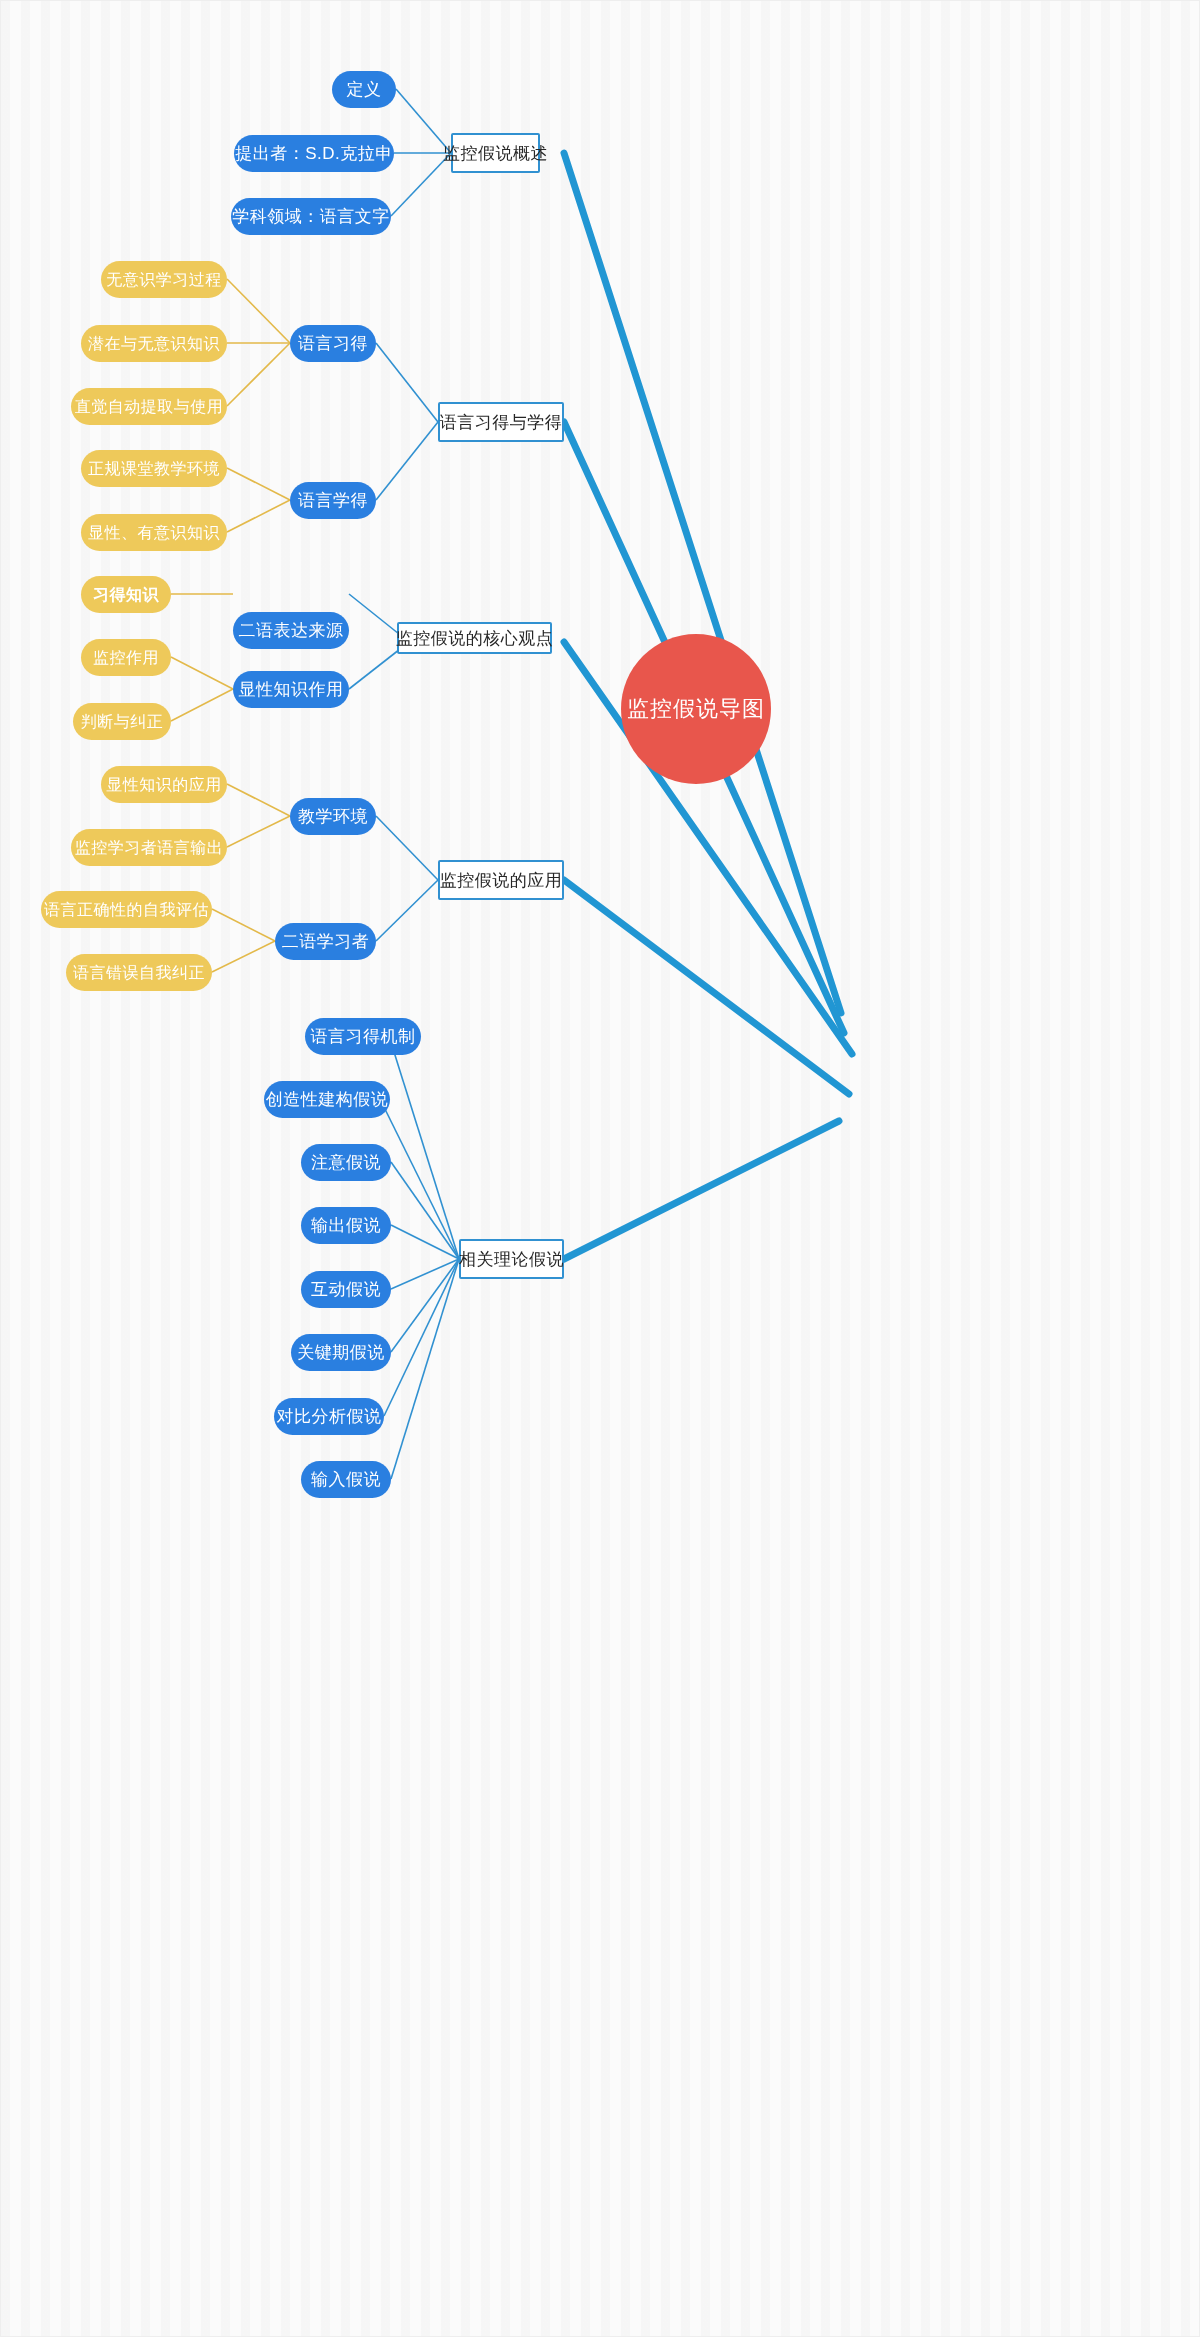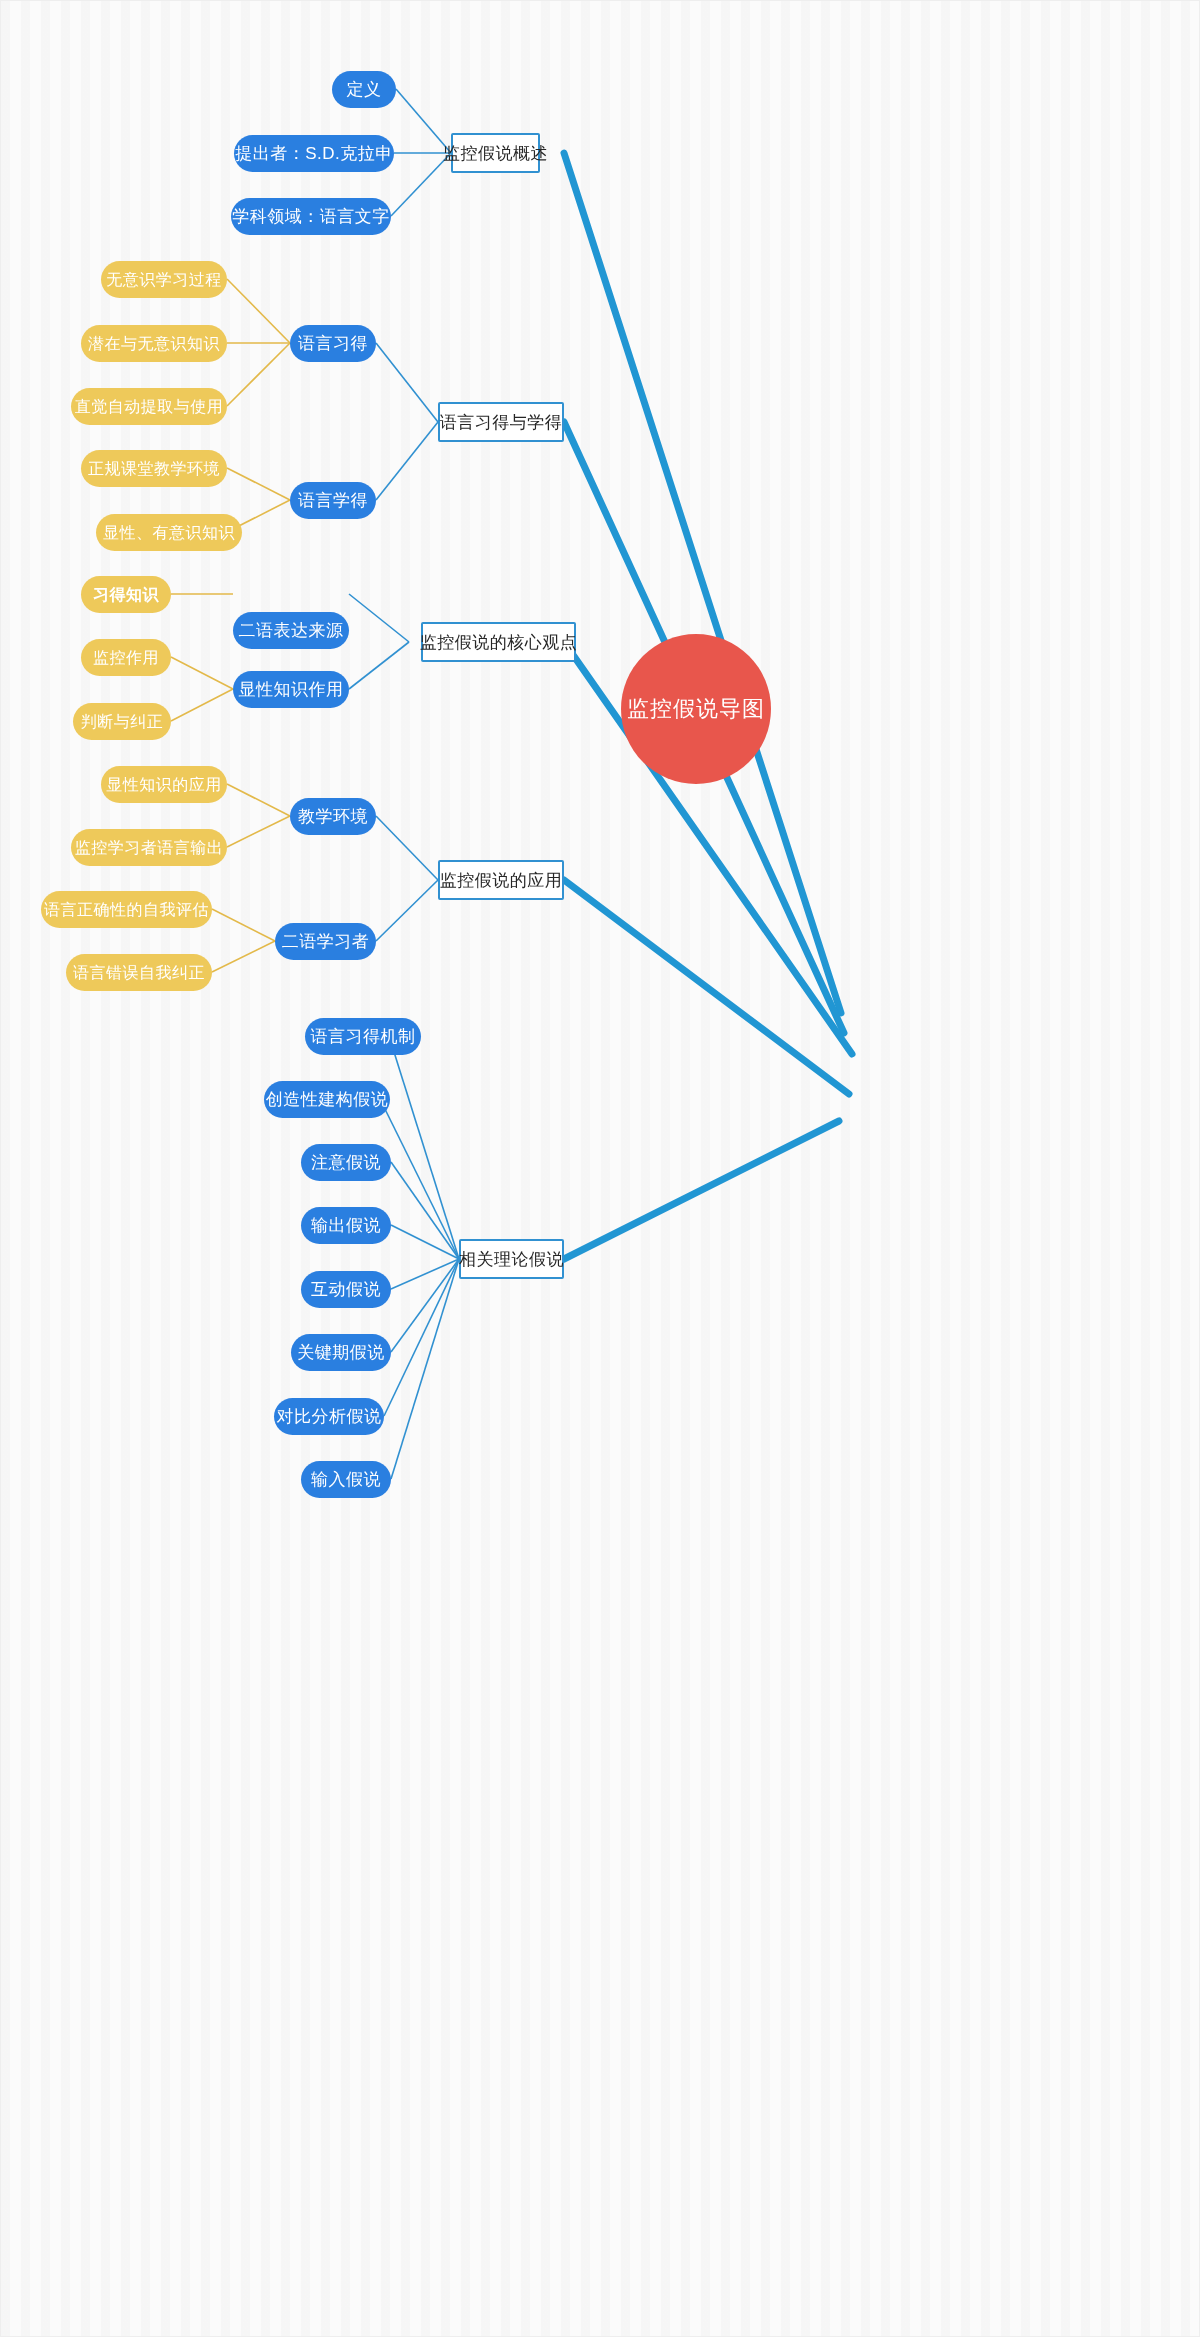--- a/index.html
+++ b/index.html
@@ -127,21 +127,21 @@
   </div>
 
   <div class="node branch" style="left:450px;top:132px;width:89px;height:40px;">
     <span>监控假说概述</span>
   </div>
 
   <div class="node branch" style="left:437px;top:401px;width:126px;height:40px;">
     <span>语言习得与学得</span>
   </div>
 
-  <div class="node branch" style="left:420px;top:621px;width:155px;height:40px;">
+  <div class="node branch" style="left:396px;top:621px;width:155px;height:32px;">
     <span>监控假说的核心观点</span>
   </div>
 
   <div class="node branch" style="left:437px;top:859px;width:126px;height:40px;">
     <span>监控假说的应用</span>
   </div>
 
   <div class="node branch" style="left:458px;top:1238px;width:105px;height:40px;">
     <span>相关理论假说</span>
   </div>
@@ -175,21 +175,21 @@
   </div>
 
   <div class="node blue" style="left:289px;top:481px;width:86px;height:37px;">
     <span>语言学得</span>
   </div>
 
   <div class="node yellow" style="left:80px;top:449px;width:146px;height:37px;">
     <span>正规课堂教学环境</span>
   </div>
 
-  <div class="node yellow" style="left:80px;top:513px;width:146px;height:37px;margin-left:15px;">
+  <div class="node yellow" style="left:80px;top:513px;width:146px;height:37px;">
     <span>显性、有意识知识</span>
   </div>
 
   <div class="node blue" style="left:232px;top:567px;width:116px;height:37px;margin-top:44px;">
     <span>二语表达来源</span>
   </div>
 
   <div class="node yellow" style="left:80px;top:575px;width:90px;height:37px;font-weight:bold;">
     <span>习得知识</span>
   </div>

